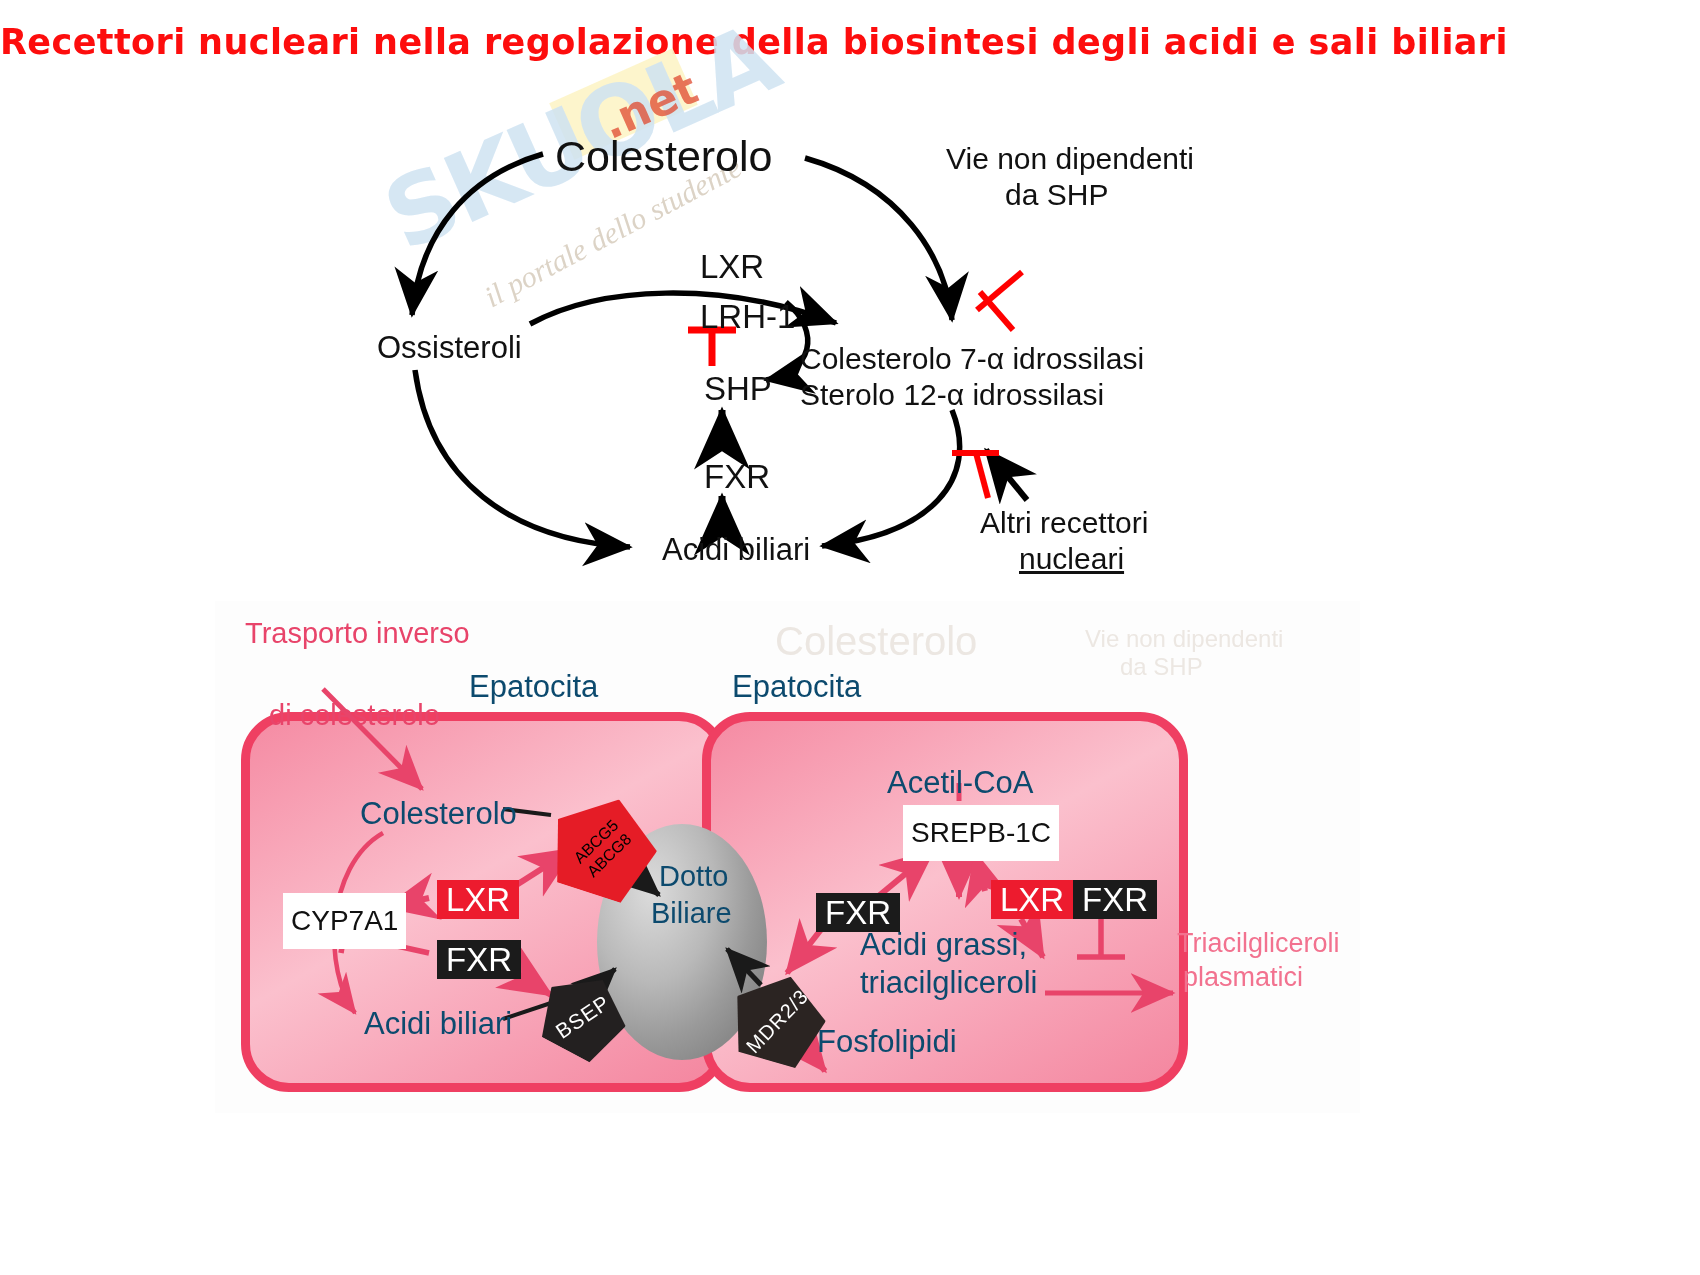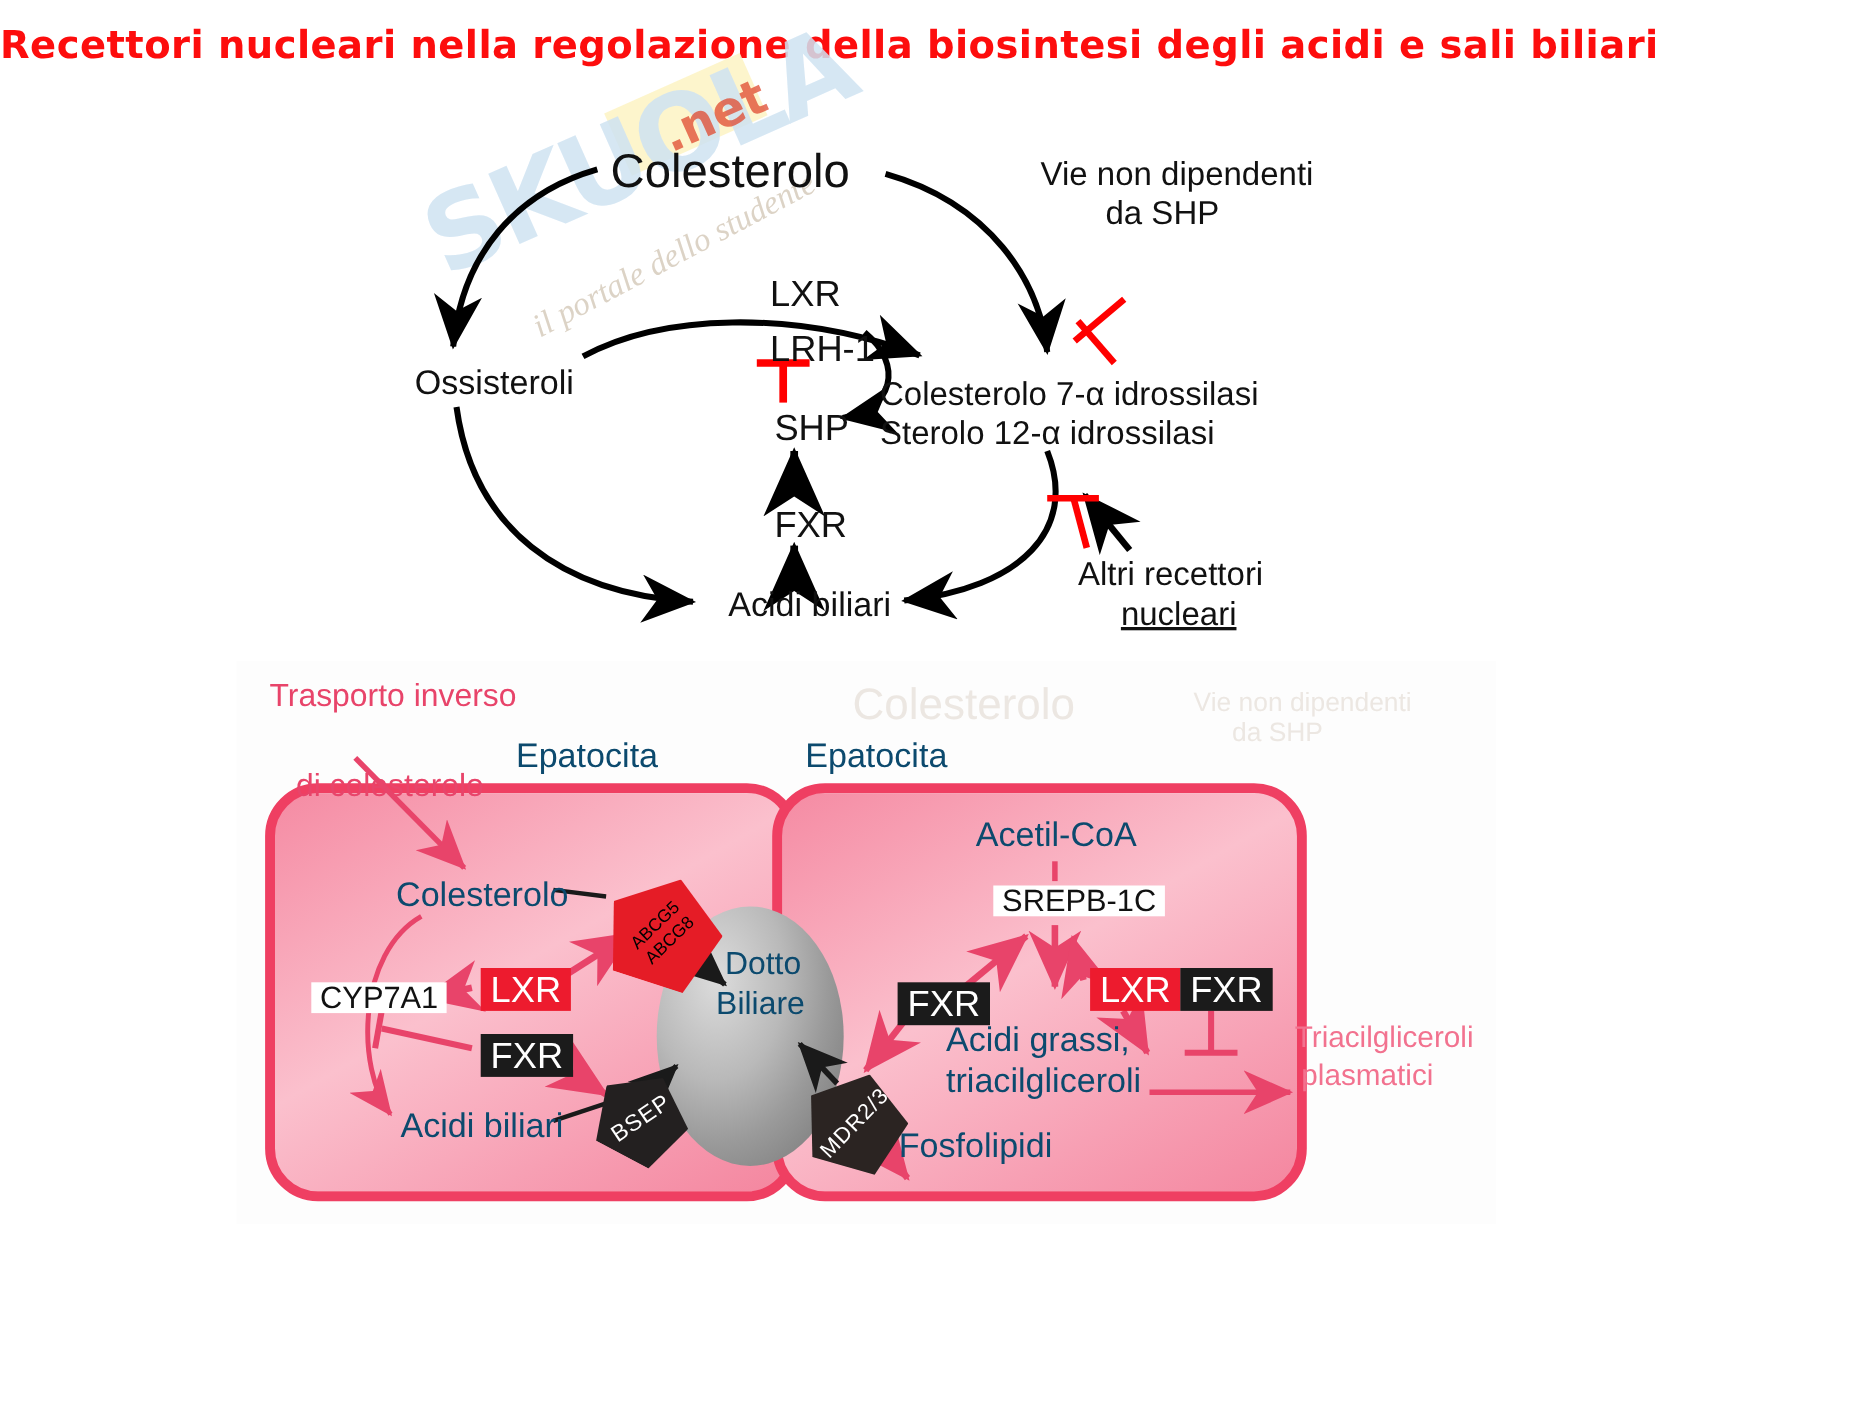--- a/index.html
+++ b/index.html
@@ -100,35 +100,35 @@
 
   .blabel{position:absolute;white-space:nowrap;font-family:"Liberation Sans",sans-serif;color:#0c4a6e;}
   .b-epat1{left:254px;top:68px;font-size:31px;}
   .b-epat2{left:517px;top:68px;font-size:31px;}
   .b-trasp1{left:30px;top:16px;font-size:29px;color:#e8446a;}
   .b-trasp2{left:54px;top:52px;font-size:29px;color:#e8446a;margin-top:46px;}
   .b-colesterolo{left:145px;top:195px;font-size:31px;}
   .b-acidibiliari{left:149px;top:405px;font-size:31px;}
   .b-dotto{left:444px;top:259px;font-size:29px;}
   .b-biliare{left:436px;top:296px;font-size:29px;}
-  .b-acetil{left:672px;top:140px;font-size:31px;}
+  .b-acetil{left:672px;top:164px;font-size:31px;}
   .b-acidigrassi{left:645px;top:326px;font-size:31px;}
   .b-triacil{left:645px;top:364px;font-size:31px;}
   .b-fosfo{left:602px;top:423px;font-size:31px;}
   .b-tg1{left:962px;top:327px;font-size:27px;color:#f2728f;}
   .b-tg2{left:968px;top:361px;font-size:27px;color:#f2728f;}
 
   .tagbox{
     position:absolute;
     display:flex;align-items:center;justify-content:center;
     font-family:"Liberation Sans",sans-serif;
     font-weight:normal;
     line-height:1;
   }
-  .tag-white{background:#ffffff;color:#111;font-size:28px;padding:0 8px;}
+  .tag-white{background:#ffffff;color:#111;font-size:28px;padding:14px 8px;}
   .tag-red{background:#ed1b2e;color:#ffffff;font-size:33px;padding:3px 9px;}
   .tag-black{background:#1b1b1b;color:#ffffff;font-size:33px;padding:3px 9px;}
 
   .t-cyp{left:68px;top:292px;}
   .t-lxr-l{left:222px;top:279px;}
   .t-fxr-l{left:222px;top:339px;}
   .t-srepb{left:688px;top:204px;}
   .t-fxr-m{left:601px;top:292px;}
   .t-lxr-r{left:776px;top:279px;}
   .t-fxr-r{left:858px;top:279px;}

